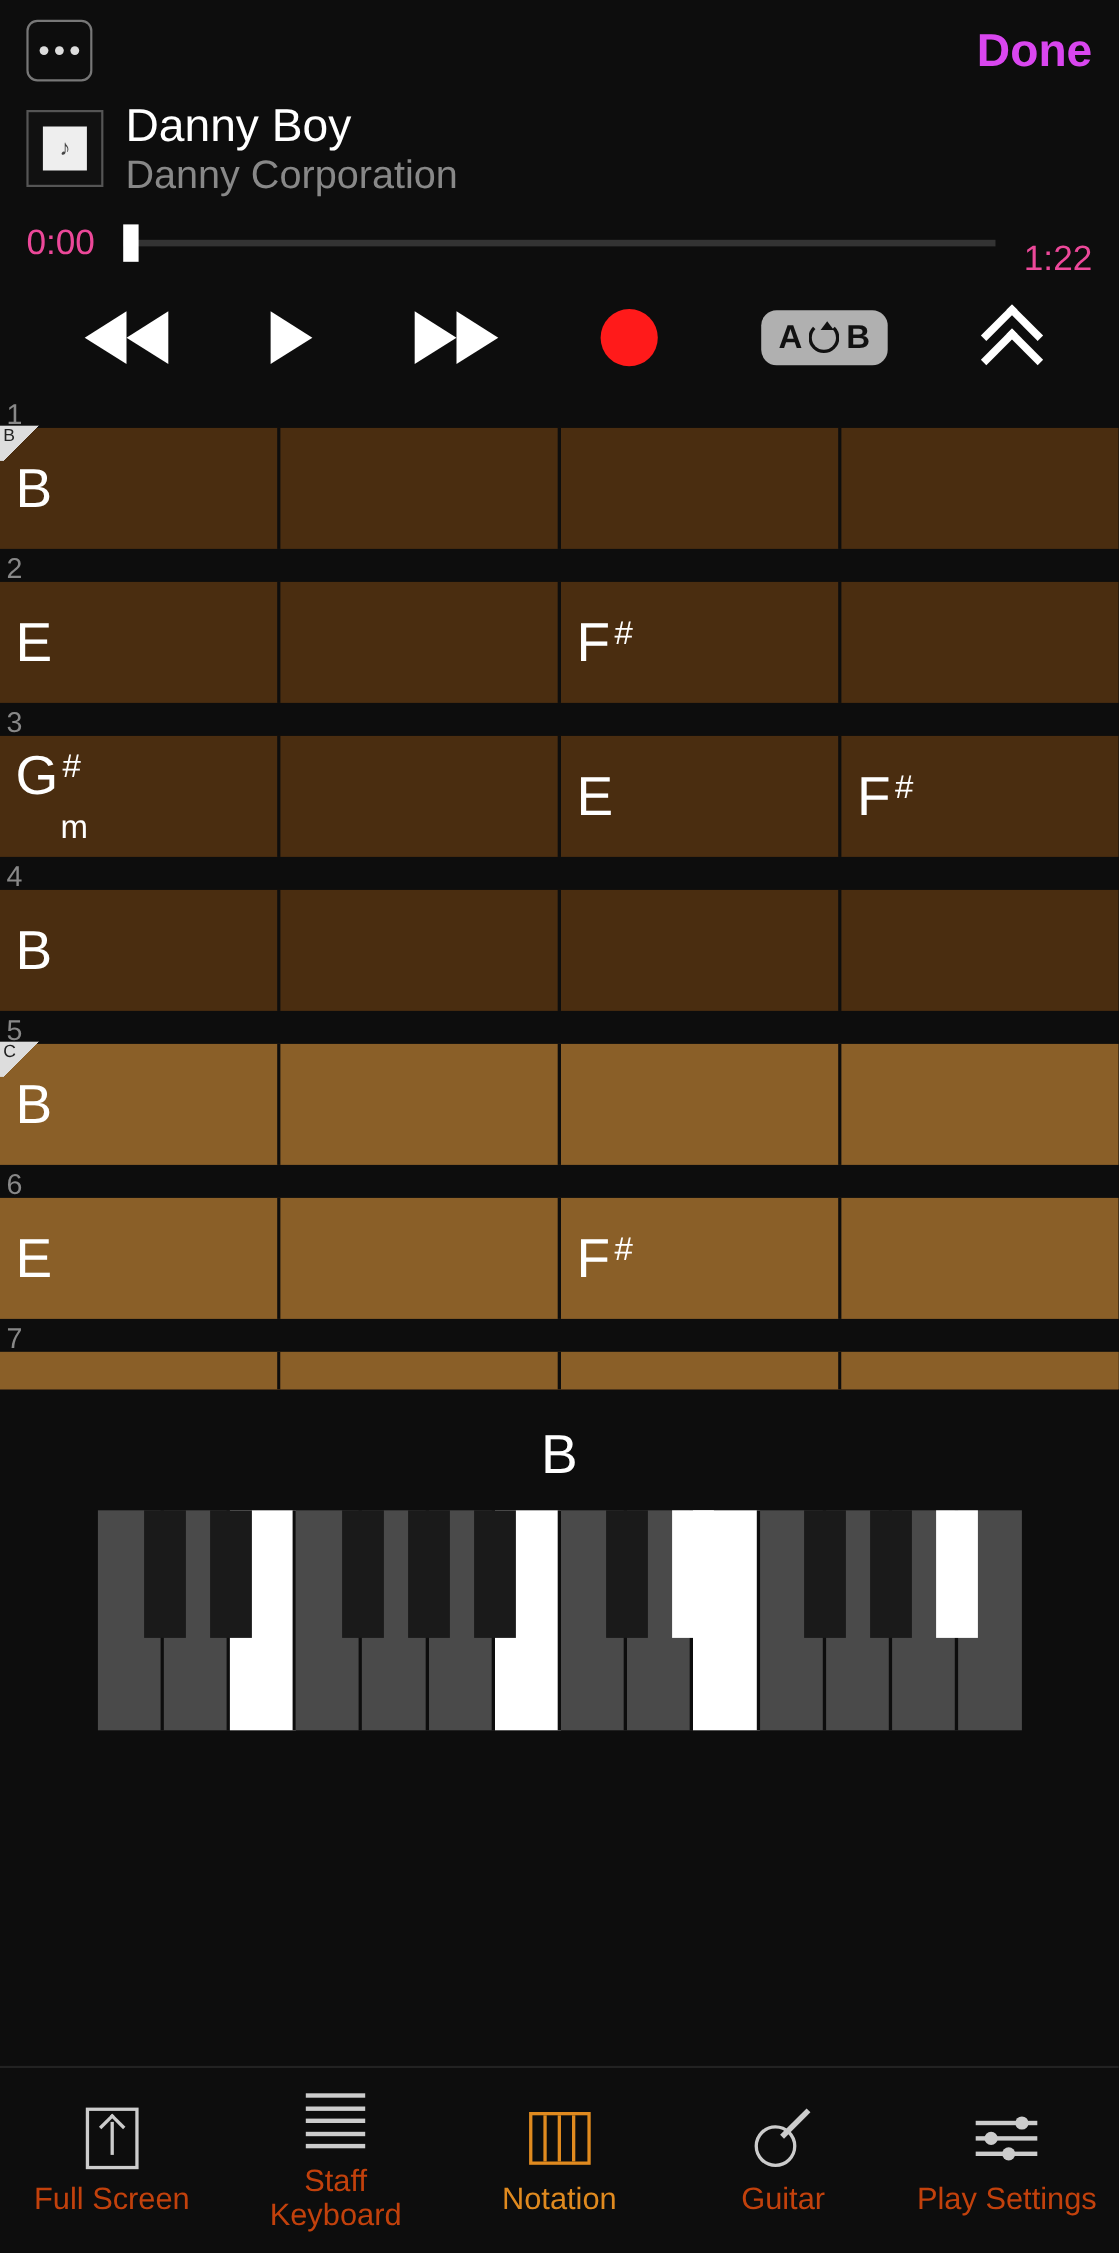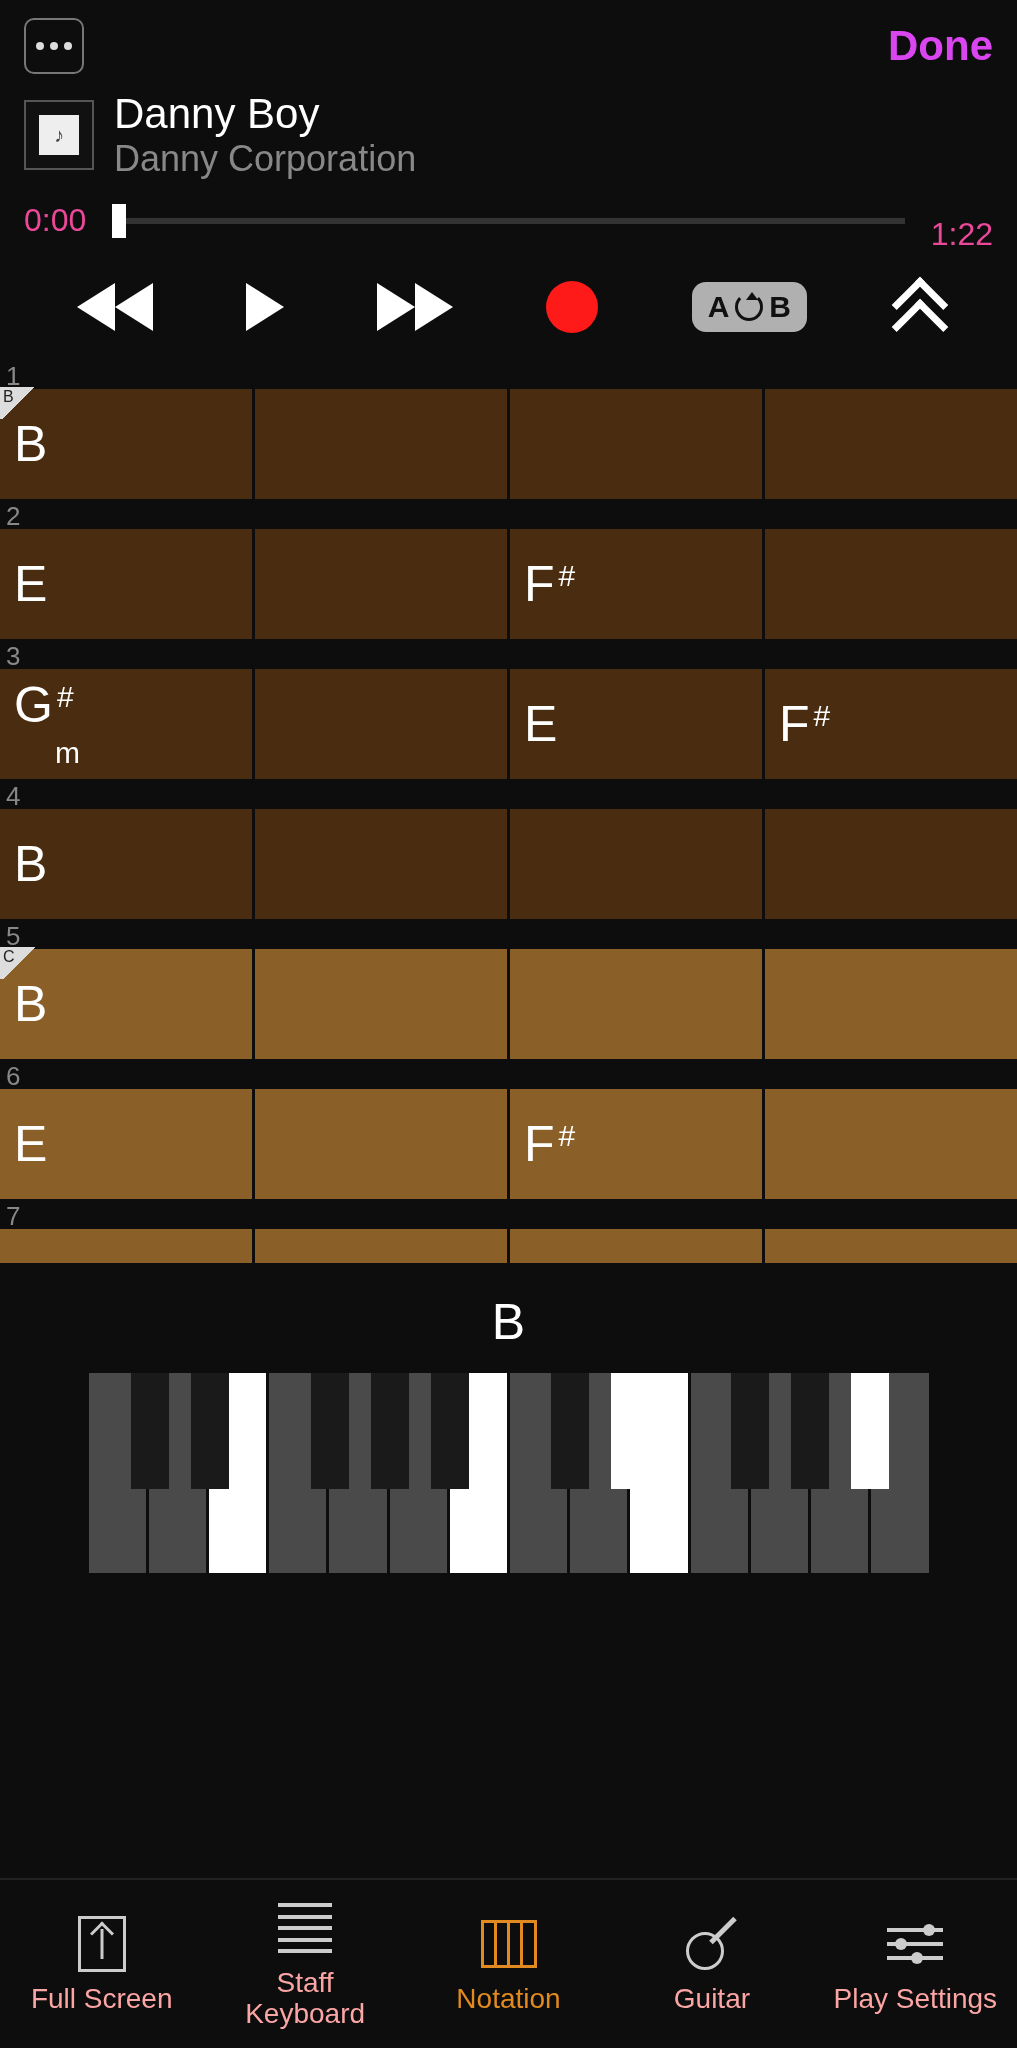--- a/index.html
+++ b/index.html
@@ -60,21 +60,21 @@
 .whites { display:flex; height:100%; }
 .wkey { flex:1; background:#4a4a4a; border-right:3px solid #0d0d0d; }
 .wkey:last-child{border-right:none;}
 .wkey.on { background:#fff; }
 .blacks { position:absolute; top:0; left:0; width:100%; height:58%; pointer-events:none;}
 .bkey { position:absolute; top:0; width:38px; height:100%; background:#1a1a1a; }
 .bkey.on { background:#fff; }
 
 
 .tabs { position:absolute; bottom:0; left:0; right:0; height:170px; border-top:2px solid #222; display:flex; background:#0d0d0d; }
-.tab { flex:1; display:flex; flex-direction:column; align-items:center; justify-content:center; gap:10px; color:#fca5a5; font-size:28px; text-align:center; line-height:1.1;}
+.tab { flex:1; display:flex; flex-direction:column; align-items:center; justify-content:center; gap:10px; color:#c2410c; font-size:28px; text-align:center; line-height:1.1;}
 .tab.active { color:#e08a1f; }
 .ticon { width:60px; height:60px; display:flex; align-items:center; justify-content:center; }
 .ic-full { width:48px; height:56px; border:3px solid #ccc; position:relative;}
 .ic-full::after{content:"";position:absolute;left:50%;top:10px;bottom:10px;width:3px;background:#ccc;transform:translateX(-50%);}
 .ic-full::before{content:"";position:absolute;left:50%;top:6px;width:14px;height:14px;border-top:3px solid #ccc;border-left:3px solid #ccc;transform:translateX(-50%) rotate(45deg);}
 .ic-staff { width:54px; height:50px; display:flex; flex-direction:column; justify-content:space-between;}
 .ic-staff span{height:4px;background:#ccc;}
 .ic-kbd { width:56px; height:48px; border:3px solid #e08a1f; position:relative; display:flex;}
 .ic-kbd span{flex:1;border-right:3px solid #e08a1f;}
 .ic-kbd span:last-child{border:none;}

